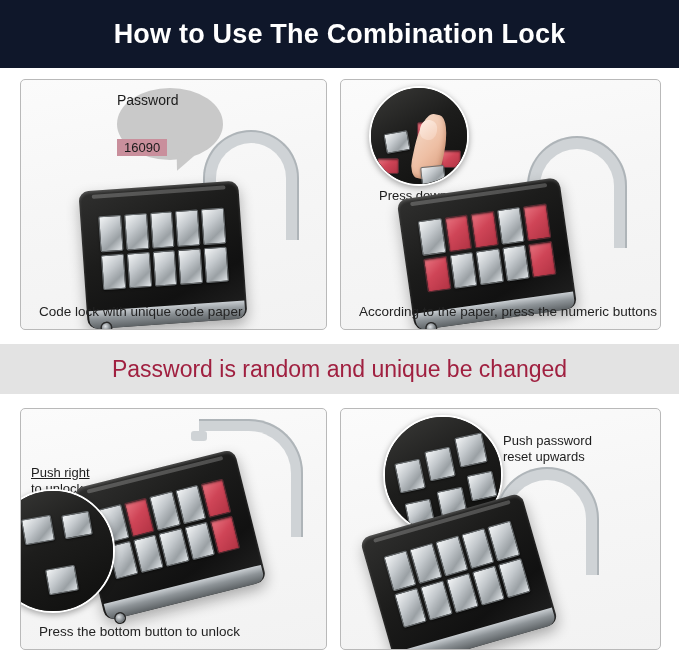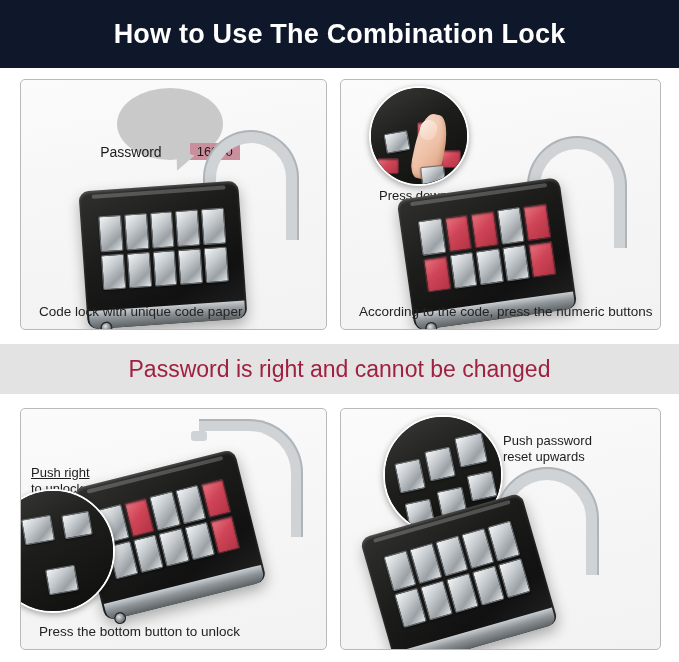--- a/index.html
+++ b/index.html
@@ -169,22 +169,22 @@
     font-family: "Liberation Sans", sans-serif;
     white-space: pre-line;
   }
 
   
   .bubble {
     position: absolute;
     background: #c9c9c9;
     border-radius: 50%;
     display: flex;
-    flex-direction: row;
-    align-items: flex-end;
+    flex-direction: column;
+    align-items: flex-start;
     justify-content: center;
     gap: 28px;
   }
   .bubble-title {
     font-size: 14px;
     color: #1b1b1b;
     font-family: "Liberation Sans", sans-serif;
   }
   .bubble-code {
     margin-top: 3px;
@@ -325,25 +325,25 @@
             <div class="btn up"></div>
             <div class="btn up"></div>
             <div class="btn down"></div>
           </div>
           <div class="body-base" style="left:2px; bottom:0; width:160px; height:17px;"></div>
           <div class="keyhole" style="left:12px; bottom:-4px;"></div>
         </div>
       </div>
 
     </div>
-    <div class="caption">According to the code, press the numeric buttons</div>
+    <div class="caption">According to the paper, press the numeric buttons</div>
   </div>
 
   <div class="mid-banner">
-    <div class="mid-banner-text">Password is right and cannot be changed</div>
+    <div class="mid-banner-text">Password is random and unique be changed</div>
   </div>
 
   <div class="panel panel-3">
     <div class="stage">
 
       <div class="anno" style="left:10px; top:56px;text-decoration:underline;">Push right
 to unlock</div>
 
       <div class="arrow-down" style="left:44px; top:92px;">
         <div class="shaft"></div>

